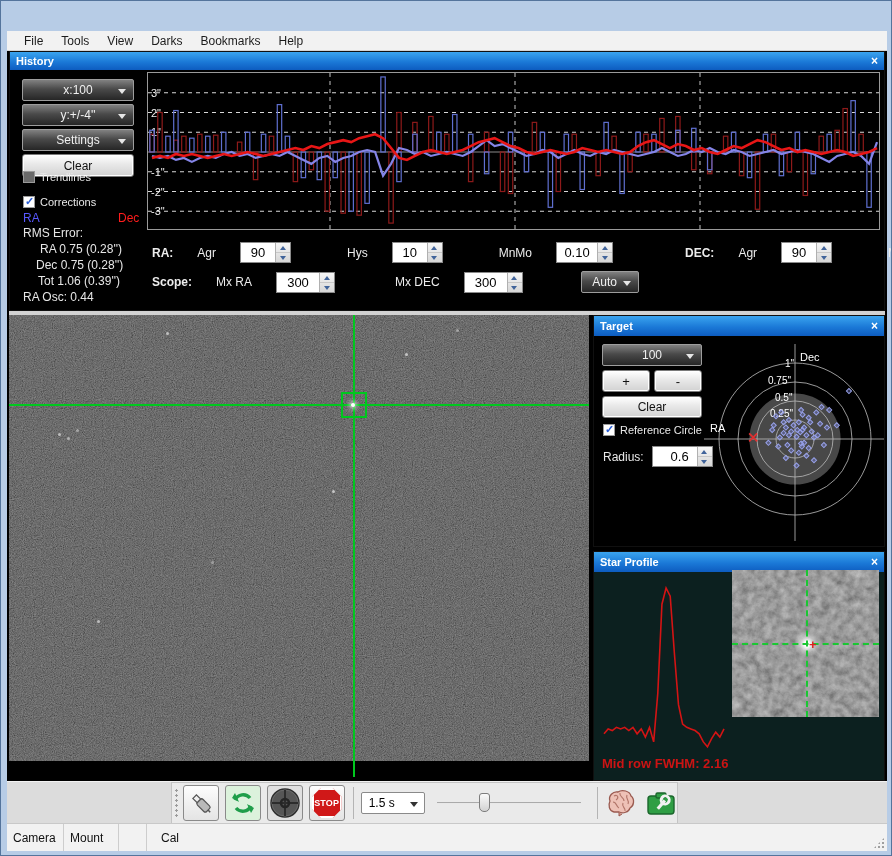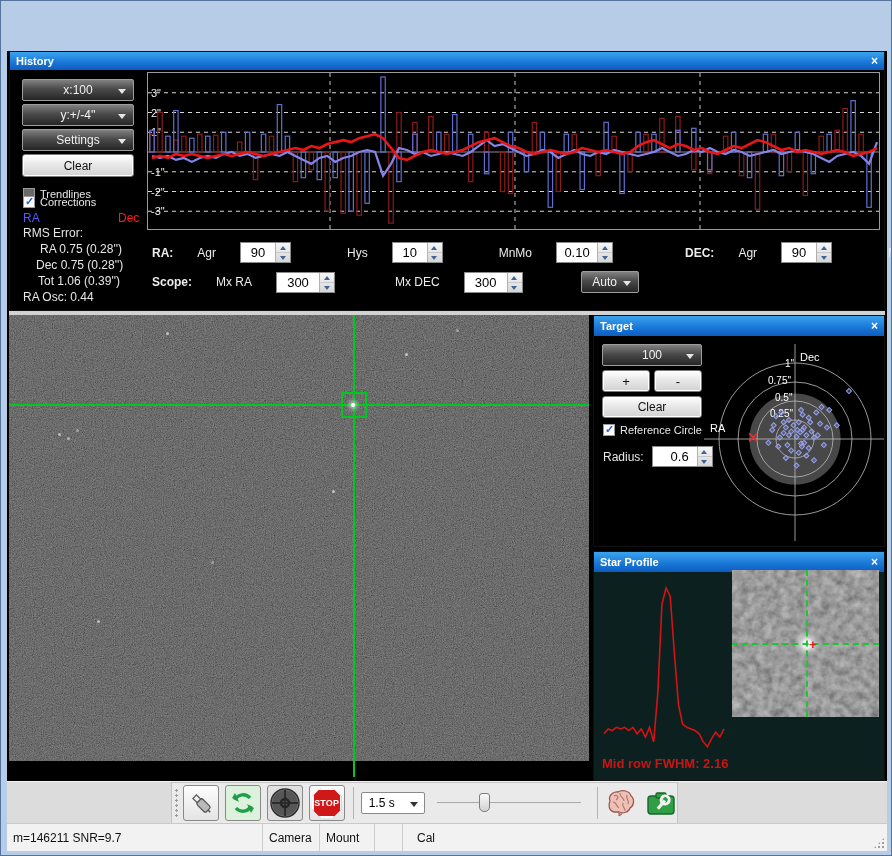--- a/index.html
+++ b/index.html
@@ -100,20 +100,28 @@
   .ssec{height:100%;display:flex;align-items:center;padding:0 6px;border-right:1px solid #cdcdcd;}
   .grip-corner{position:absolute;right:2px;bottom:2px;width:12px;height:12px;
      background-image:radial-gradient(circle,#9f9f9f 1px,transparent 1.4px);background-size:4px 4px;clip-path:polygon(100% 0,100% 100%,0 100%);}
 </style>
 </head>
 <body>
 
 <div class="window">
 
 
+  <div class="abs menubar">
+    <span class="menu-item">File</span>
+    <span class="menu-item">Tools</span>
+    <span class="menu-item">View</span>
+    <span class="menu-item">Darks</span>
+    <span class="menu-item">Bookmarks</span>
+    <span class="menu-item">Help</span>
+  </div>
 
   <div class="abs client">
 
     <div class="abs panel" style="left:2px;top:0;width:876px;height:260px;">
       <div class="panel-title">
         <span>History</span>
         <span class="panel-close">×</span>
       </div>
 
       <div class="ddark" style="left:12px;top:27px;width:112px;">
@@ -123,21 +131,21 @@
       <div class="ddark" style="left:12px;top:52px;width:112px;">
         <span>y:+/-4''</span>
           <span class="dd-arrow"></span>
       </div>
       <div class="ddark" style="left:12px;top:77px;width:112px;">
         <span>Settings</span>
           <span class="dd-arrow"></span>
       </div>
       <div class="btn-light" style="left:12px;top:102px;width:112px;height:23px;">Clear</div>
 
-      <div class="cbrow" style="left:13px;top:136px;">
+      <div class="cbrow" style="left:13px;top:119px;">
         <span class="cb"></span>
         <span>Trendlines</span>
       </div>
       <div class="cbrow" style="left:13px;top:144px;">
         <span class="cb checked"></span>
         <span>Corrections</span>
       </div>
 
       <div class="stat" style="left:13px;top:159px;color:#5858ff;">RA</div>
       <div class="stat" style="left:108px;top:159px;color:#ff1c1c;">Dec</div>
@@ -545,21 +553,20 @@
               <rect x="13.4" y="8" width="3.2" height="5" fill="#2f9e44"></rect>
               <rect x="13.4" y="11" width="3.2" height="11" fill="#f2f2f2"></rect>
             </g>
           </svg>
         </div>
       </div>
     </div>
   </div>
 
   <div class="abs statusbar">
-    <div class="ssec" style="width:256px;">m=146211 SNR=9.7</div>
     <div class="ssec" style="width:57px;">Camera</div>
     <div class="ssec" style="width:55px;">Mount</div>
     <div class="ssec" style="width:28px;"></div>
     <div class="ssec" style="border-right:none;padding-left:14px;">Cal</div>
     <div class="grip-corner"></div>
   </div>
 
 </div>
 
 </body></html>

